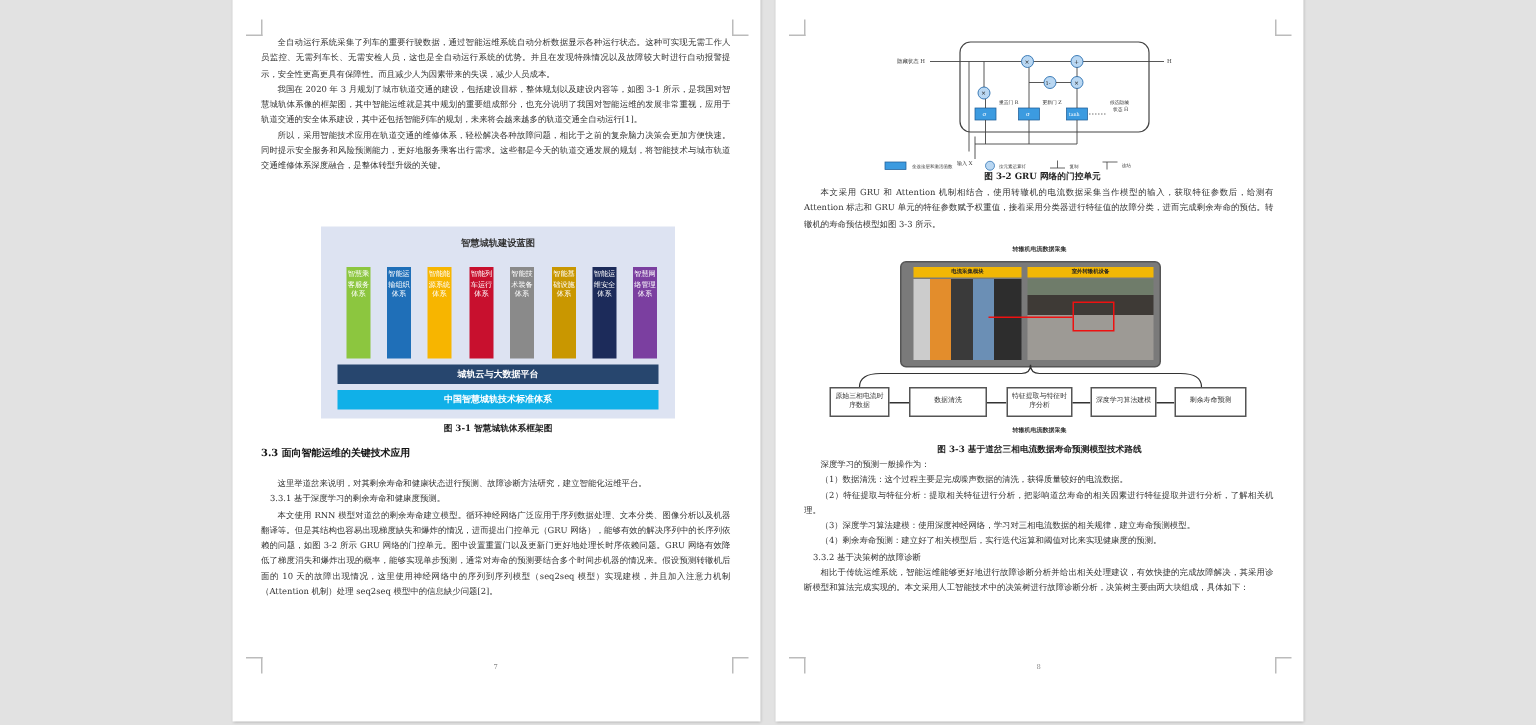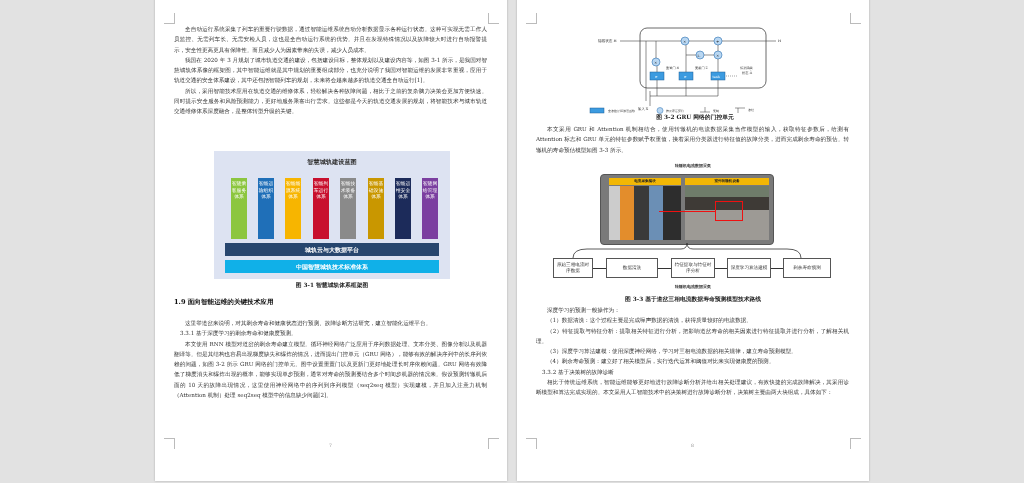--- a/index.html
+++ b/index.html
@@ -55,21 +55,21 @@
     <div class="pillar" style="left: 99px; background: rgb(200, 16, 46);">智能列车运行体系</div>
     <div class="pillar" style="left: 126px; background: rgb(138, 138, 138);">智能技术装备体系</div>
     <div class="pillar" style="left: 154px; background: rgb(201, 151, 0);">智能基础设施体系</div>
     <div class="pillar" style="left: 181px; background: rgb(28, 43, 90);">智能运维安全体系</div>
     <div class="pillar" style="left: 208px; background: rgb(123, 63, 160);">智慧网络管理体系</div>
     <div class="bar" id="bar-platform" style="top: 92px; background: rgb(39, 70, 110);">城轨云与大数据平台</div>
     <div class="bar" id="bar-standard" style="top: 109px; background: rgb(16, 176, 232);">中国智慧城轨技术标准体系</div>
   </div>
   <div class="caption" style="left:59px;top:283px;width:236px;">图 3-1 智慧城轨体系框架图</div>
 
-  <div class="heading" style="top:300px;">1.9 面向智能运维的关键技术应用</div>
+  <div class="heading" style="top:300px;">3.3 面向智能运维的关键技术应用</div>
 
   <div class="txt" style="top:320px;">
     <p>这里举道岔来说明，对其剩余寿命和健康状态进行预测、故障诊断方法研究，建立智能化运维平台。</p>
     <p class="sub">3.3.1 基于深度学习的剩余寿命和健康度预测。</p>
     <p>本文使用 RNN 模型对道岔的剩余寿命建立模型。循环神经网络广泛应用于序列数据处理、文本分类、图像分析以及机器翻译等。但是其结构也容易出现梯度缺失和爆炸的情况，进而提出门控单元（GRU 网络），能够有效的解决序列中的长序列依赖的问题，如图 3-2 所示 GRU 网络的门控单元。图中设置重置门以及更新门更好地处理长时序依赖问题。GRU 网络有效降低了梯度消失和爆炸出现的概率，能够实现单步预测，通常对寿命的预测要结合多个时间步机器的情况来。假设预测转辙机后面的 10 天的故障出现情况，这里使用神经网络中的序列到序列模型（seq2seq 模型）实现建模，并且加入注意力机制（Attention 机制）处理 seq2seq 模型中的信息缺少问题[2]。</p>
   </div>
 
   <div class="corner c-bl" style="left:9px;top:440px;"></div>
   <div class="corner c-br" style="left:333px;top:440px;"></div>
   <div class="pagenum" style="left:174px;top:445px;">7</div>

